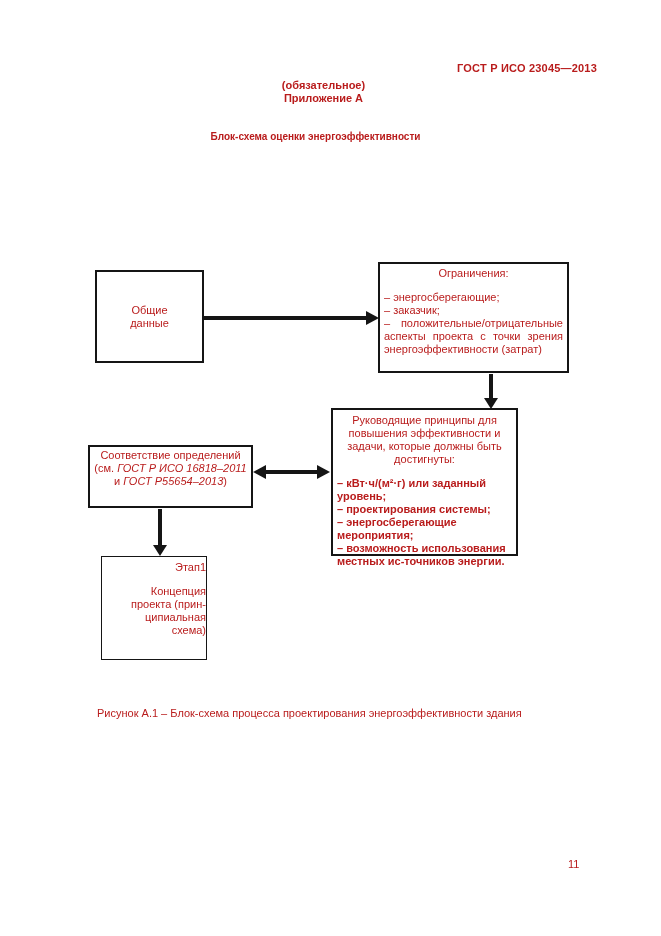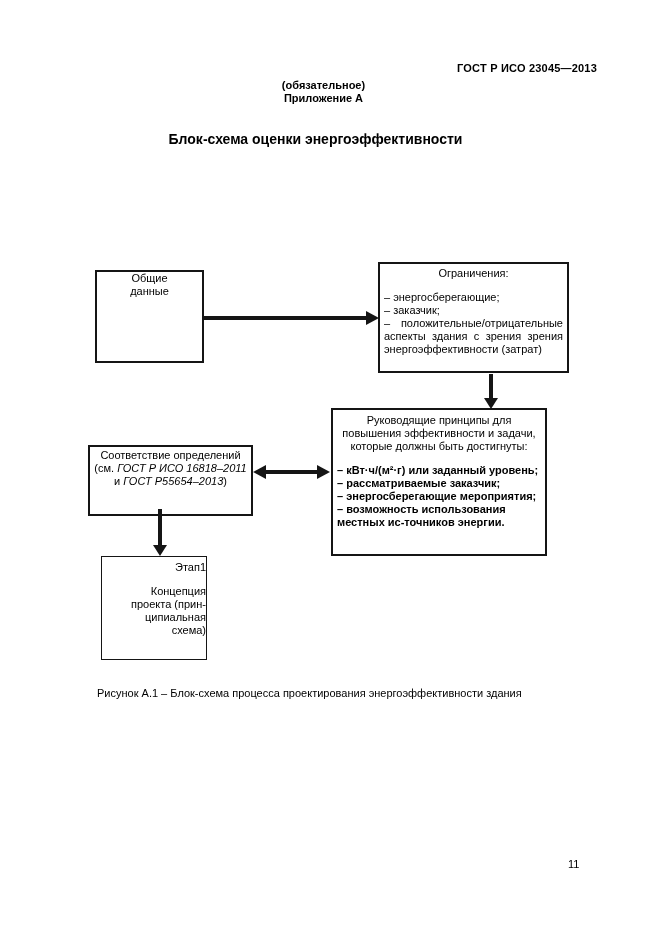--- a/index.html
+++ b/index.html
@@ -4,21 +4,21 @@
 <style>
   * { margin: 0; padding: 0; box-sizing: border-box; }
   html, body { background: #e8e8e8; }
   .page {
     position: relative;
     width: 661px;
     height: 936px;
     margin: 0 auto;
     background: #ffffff;
     font-family: "Liberation Sans", sans-serif;
-    color: #000000;
+    color: #b91c1c;
     overflow: hidden;
   }
   .doc-header {
     position: absolute;
     top: 62px;
     right: 64px;
     font-size: 11px;
     font-weight: bold;
     letter-spacing: 0.2px;
   }
@@ -31,55 +31,55 @@
     font-size: 11px;
     font-weight: bold;
     line-height: 13px;
   }
   .page-title {
     position: absolute;
     top: 131px;
     left: 0;
     right: 30px;
     text-align: center;
-    font-size: 14px;
+    font-size: 10px;
     font-weight: bold;
   }
   .box {
     position: absolute;
     border: 2px solid #151515;
     background: #ffffff;
     font-size: 11px;
     line-height: 13px;
   }
   .box-title { text-align: center; }
   .centered-flex {
     display: flex;
-    align-items: flex-start;
+    align-items: center;
     justify-content: center;
     text-align: center;
     white-space: pre-line;
   }
   #box-constraints { padding: 3px 4px 0 4px; }
   #box-constraints .box-items { margin-top: 11px; }
   #box-constraints .justify { text-align: justify; }
   #box-principles { padding: 4px 4px 0 4px; }
   #box-principles .box-items { margin-top: 11px; font-weight: bold; }
   #box-definitions { padding-top: 2px; text-align: center; }
   #box-definitions .ref-italic { font-style: italic; margin-top: 19px; }
   #box-stage { border-width: 1px; padding-top: 4px; text-align: right; }
   #box-stage .stage-body { margin-top: 11px; white-space: pre-line; }
   .arrow-line { position: absolute; background: #151515; }
   .arrow-head { position: absolute; width: 0; height: 0; }
   .head-right { border-left: 13px solid #151515; border-top: 7px solid transparent; border-bottom: 7px solid transparent; }
   .head-left  { border-right: 13px solid #151515; border-top: 7px solid transparent; border-bottom: 7px solid transparent; }
   .head-down  { border-top: 11px solid #151515; border-left: 7px solid transparent; border-right: 7px solid transparent; }
   .figure-caption {
     position: absolute;
-    top: 687px;
+    top: 707px;
     left: 97px;
     font-size: 11px;
   }
   .page-number {
     position: absolute;
     top: 858px;
     left: 568px;
     font-size: 11px;
   }
 </style>
@@ -100,35 +100,35 @@
   <div class="box centered-flex" id="box-general" style="left:95px; top:270px; width:109px; height:93px;">
     <span>Общие
 данные</span>
   </div>
 
   <div class="box" id="box-constraints" style="left:378px; top:262px; width:191px; height:111px;">
     <div class="box-title">Ограничения:</div>
     <div class="box-items">
       <div>– энергосберегающие;</div>
       <div>– заказчик;</div>
-      <div class="justify">– положительные/отрицательные аспекты здания с зрения зрения энергоэффективности (затрат)</div>
+      <div class="justify">– положительные/отрицательные аспекты проекта с точки зрения энергоэффективности (затрат)</div>
     </div>
   </div>
 
-  <div class="box" id="box-principles" style="left:331px; top:408px; width:216px; height:148px;">
+  <div class="box" id="box-principles" style="left:331px; top:408px; width:187px; height:148px;">
     <div class="box-title">Руководящие принципы для повышения эффективности и задачи, которые должны быть достигнуты:</div>
     <div class="box-items">
       <div>– кВт·ч/(м²·г) или заданный уровень;</div>
-      <div>– рассматриваемые заказчик;</div>
+      <div>– проектирования системы;</div>
       <div>– энергосберегающие мероприятия;</div>
       <div>– возможность использования местных ис-точников энергии.</div>
     </div>
   </div>
 
-  <div class="box" id="box-definitions" style="left:88px; top:445px; width:165px; height:71px;">
+  <div class="box" id="box-definitions" style="left:88px; top:445px; width:165px; height:63px;">
     <div>Соответствие определений</div>
     <div><span>(см. </span><span class="ref-italic">ГОСТ Р ИСО 16818–2011</span></div>
     <div><span>и </span><span class="ref-italic">ГОСТ Р55654–2013</span><span>)</span></div>
   </div>
 
   <div class="box" id="box-stage" style="left:101px; top:556px; width:106px; height:104px;">
     <div>Этап1</div>
     <div class="stage-body">Концепция
 проекта (прин-
 ципиальная

